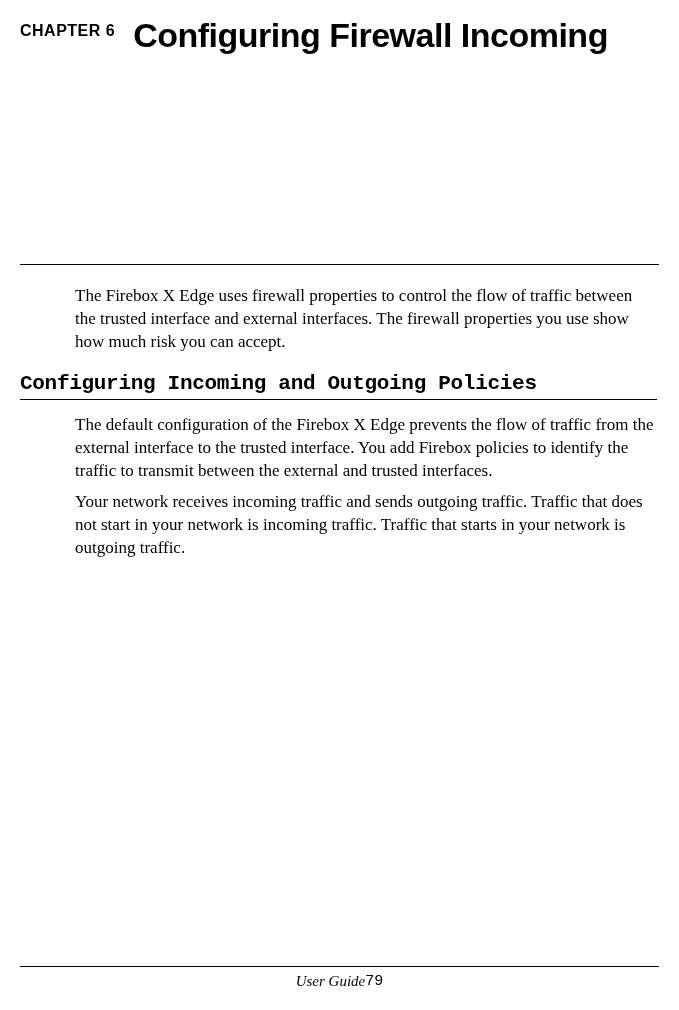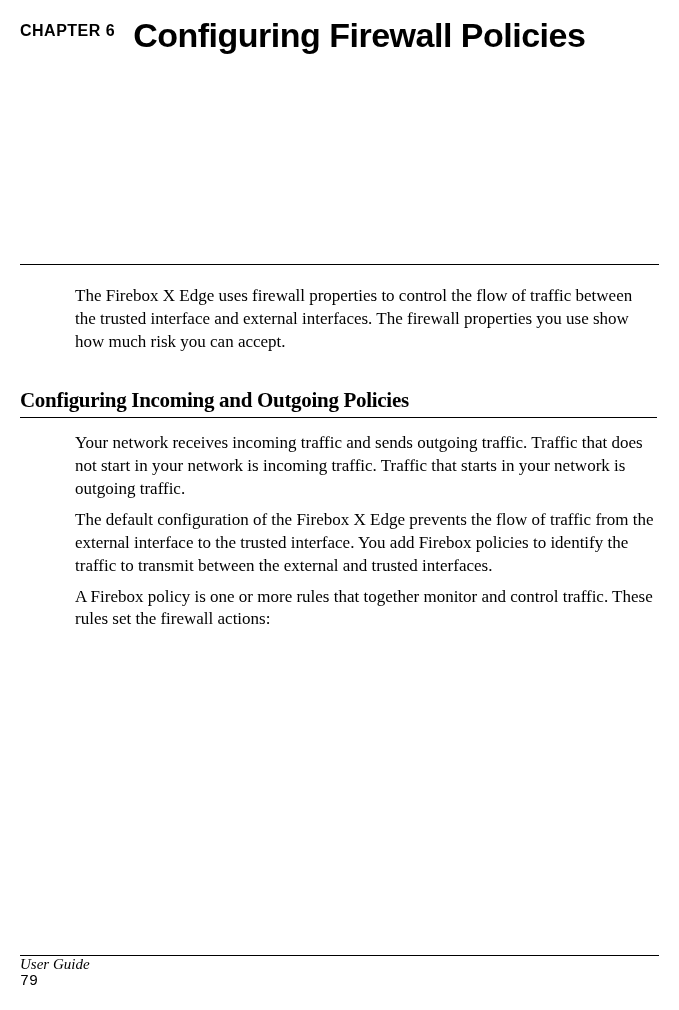--- a/index.html
+++ b/index.html
@@ -45,24 +45,24 @@
       width: 100%;
     }
     .content {
       padding-left: 55px;
       padding-right: 2px;
       padding-top: 20px;
     }
     .intro {
       font-size: 17px;
       line-height: 1.35;
-      margin-bottom: 34px;
+      margin-bottom: 18px;
     }
     .section-heading {
-      font-family: Liberation Serif, serif;
+      font-family: Liberation Mono, monospace;
       font-weight: bold;
       font-size: 21px;
       margin-left: -55px;
       padding-bottom: 4px;
       border-bottom: 1px solid #000;
       margin-bottom: 14px;
       letter-spacing: -0.3px;
     }
     .para {
       font-size: 17px;
@@ -86,52 +86,51 @@
       left: 14px;
       top: 0;
       font-size: 17px;
     }
     .footer {
       position: absolute;
       bottom: 20px;
       left: 20px;
       right: 20px;
       border-top: 1px solid #000;
+      padding-top: 6px;
       display: flex;
       justify-content: center;
       font-family: Georgia, 'Times New Roman', serif;
       font-size: 15px;
-      flex-direction: column;
     }
     .footer-left {
       font-style: italic;
     }
     .footer-right {
       font-weight: normal;
       font-family: Liberation Mono, monospace;
     }
   </style>
 </head>
 <body>
 
 <div class="header-row">
   <div class="chapter-label">CHAPTER 6</div>
-  <div class="chapter-title">Configuring Firewall Policies</div>
+  <div class="chapter-title">Configuring Firewall Incoming</div>
 </div>
 
 <hr class="hr-thick">
 
 <div class="content">
   <p class="intro">The Firebox X Edge uses firewall properties to control the flow of traffic between the trusted interface and external interfaces. The firewall properties you use show how much risk you can accept.</p>
 
   <h2 class="section-heading">Configuring Incoming and Outgoing Policies</h2>
 
+  <p class="para">The default configuration of the Firebox X Edge prevents the flow of traffic from the external interface to the trusted interface. You add Firebox policies to identify the traffic to transmit between the external and trusted interfaces.</p>
   <p class="para">Your network receives incoming traffic and sends outgoing traffic. Traffic that does not start in your network is incoming traffic. Traffic that starts in your network is outgoing traffic.</p>
-  <p class="para">The default configuration of the Firebox X Edge prevents the flow of traffic from the external interface to the trusted interface. You add Firebox policies to identify the traffic to transmit between the external and trusted interfaces.</p>
-  <p class="para">A Firebox policy is one or more rules that together monitor and control traffic. These rules set the firewall actions:</p>
 
 
 </div>
 
 <div class="footer">
   <span class="footer-left">User Guide</span>
   <span class="footer-right">79</span>
 </div>
 
 </body></html>

